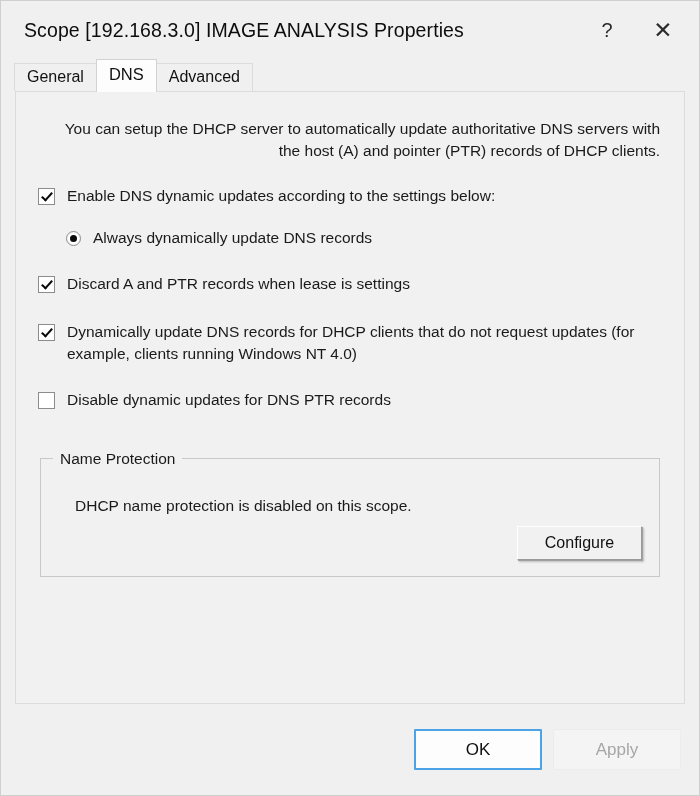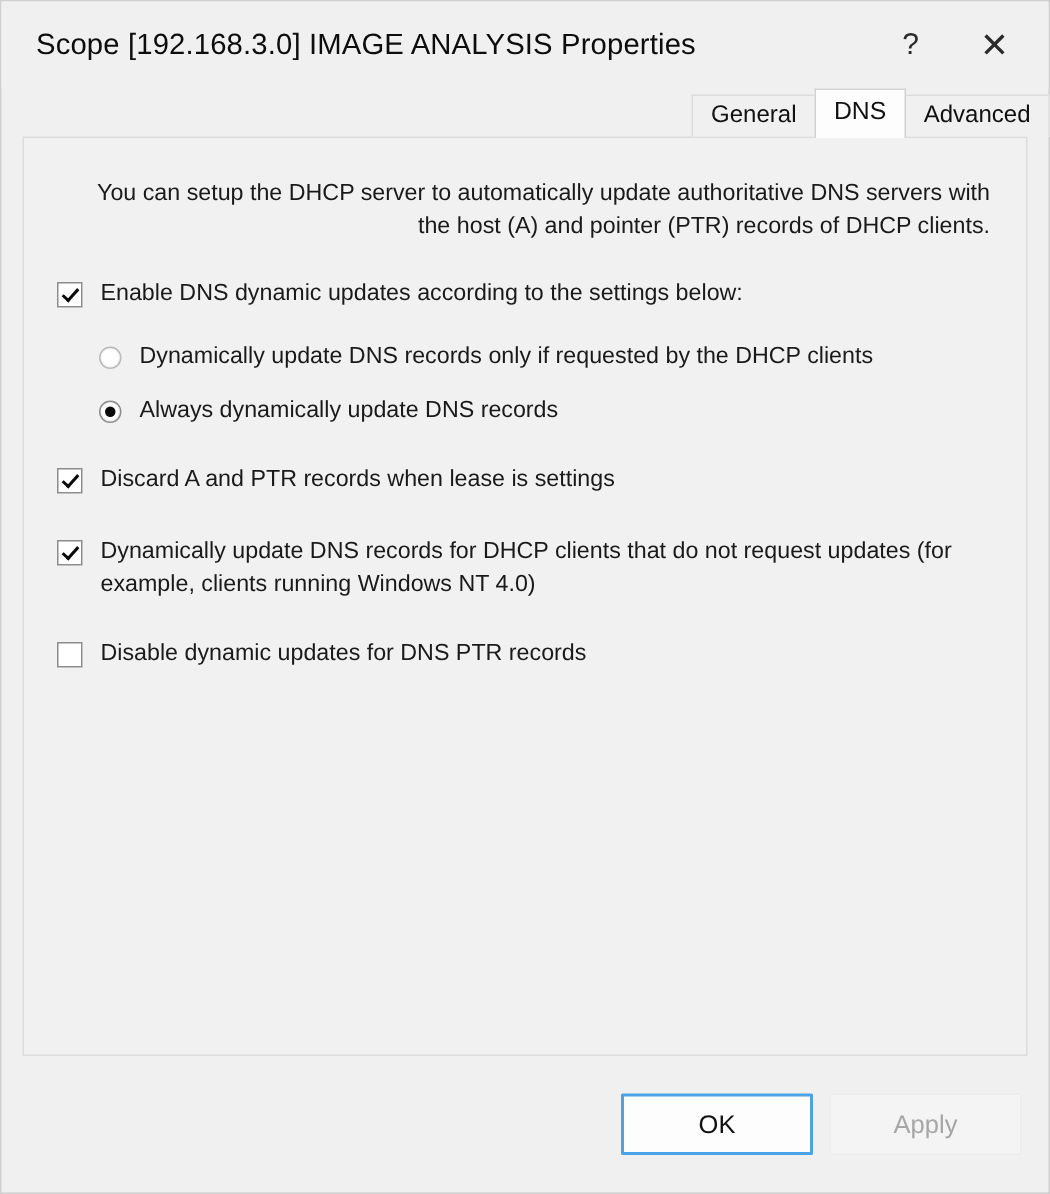--- a/index.html
+++ b/index.html
@@ -60,21 +60,20 @@
   
   .tabstrip {
     position: relative;
     height: 32px;
     flex: 0 0 32px;
     padding-left: 13px;
     box-sizing: border-box;
     display: flex;
     align-items: flex-end;
     z-index: 3;
-    justify-content: flex-end;
   }
   .tab {
     font-size: 16px;
     padding: 4px 12px 5px 12px;
     background: #f0f0f0;
     border: 1px solid #dcdcdc;
     border-bottom: none;
     margin-right: -1px;
     color: #111;
     line-height: 1.25;
@@ -286,24 +285,20 @@
 
   <div class="panel">
 
     <div class="intro">You can setup the DHCP server to automatically update authoritative DNS servers with the host (A) and pointer (PTR) records of DHCP clients.</div>
 
     <div class="row">
       <div class="checkbox checked"></div>
       <div class="row-label">Enable DNS dynamic updates according to the settings below:</div>
     </div>
 
-    <div class="row indent">
-      <div class="radio"></div>
-      <div class="row-label">Dynamically update DNS records only if requested by the DHCP clients</div>
-    </div>
 
     <div class="row indent" style="margin-bottom:24px;">
       <div class="radio selected"></div>
       <div class="row-label">Always dynamically update DNS records</div>
     </div>
 
     <div class="row" style="margin-bottom:26px;">
       <div class="checkbox checked"></div>
       <div class="row-label">Discard A and PTR records when lease is settings</div>
     </div>
@@ -311,20 +306,26 @@
     <div class="row" style="margin-bottom:24px;">
       <div class="checkbox checked"></div>
       <div class="row-label">Dynamically update DNS records for DHCP clients that do not request updates (for example, clients running Windows NT 4.0)</div>
     </div>
 
     <div class="row">
       <div class="checkbox"></div>
       <div class="row-label">Disable dynamic updates for DNS PTR records</div>
     </div>
 
+    <div class="groupbox">
+      <div class="gb-frame"></div>
+      <div class="gb-legend">Name Protection</div>
+      <div class="gb-text">DHCP name protection is disabled on this scope.</div>
+      <div class="configure-btn">Configure</div>
+    </div>
 
   </div>
 
   <div class="footer">
     <div class="btn default">OK</div>
     <div class="btn disabled">Apply</div>
   </div>
 
 </div>
 

